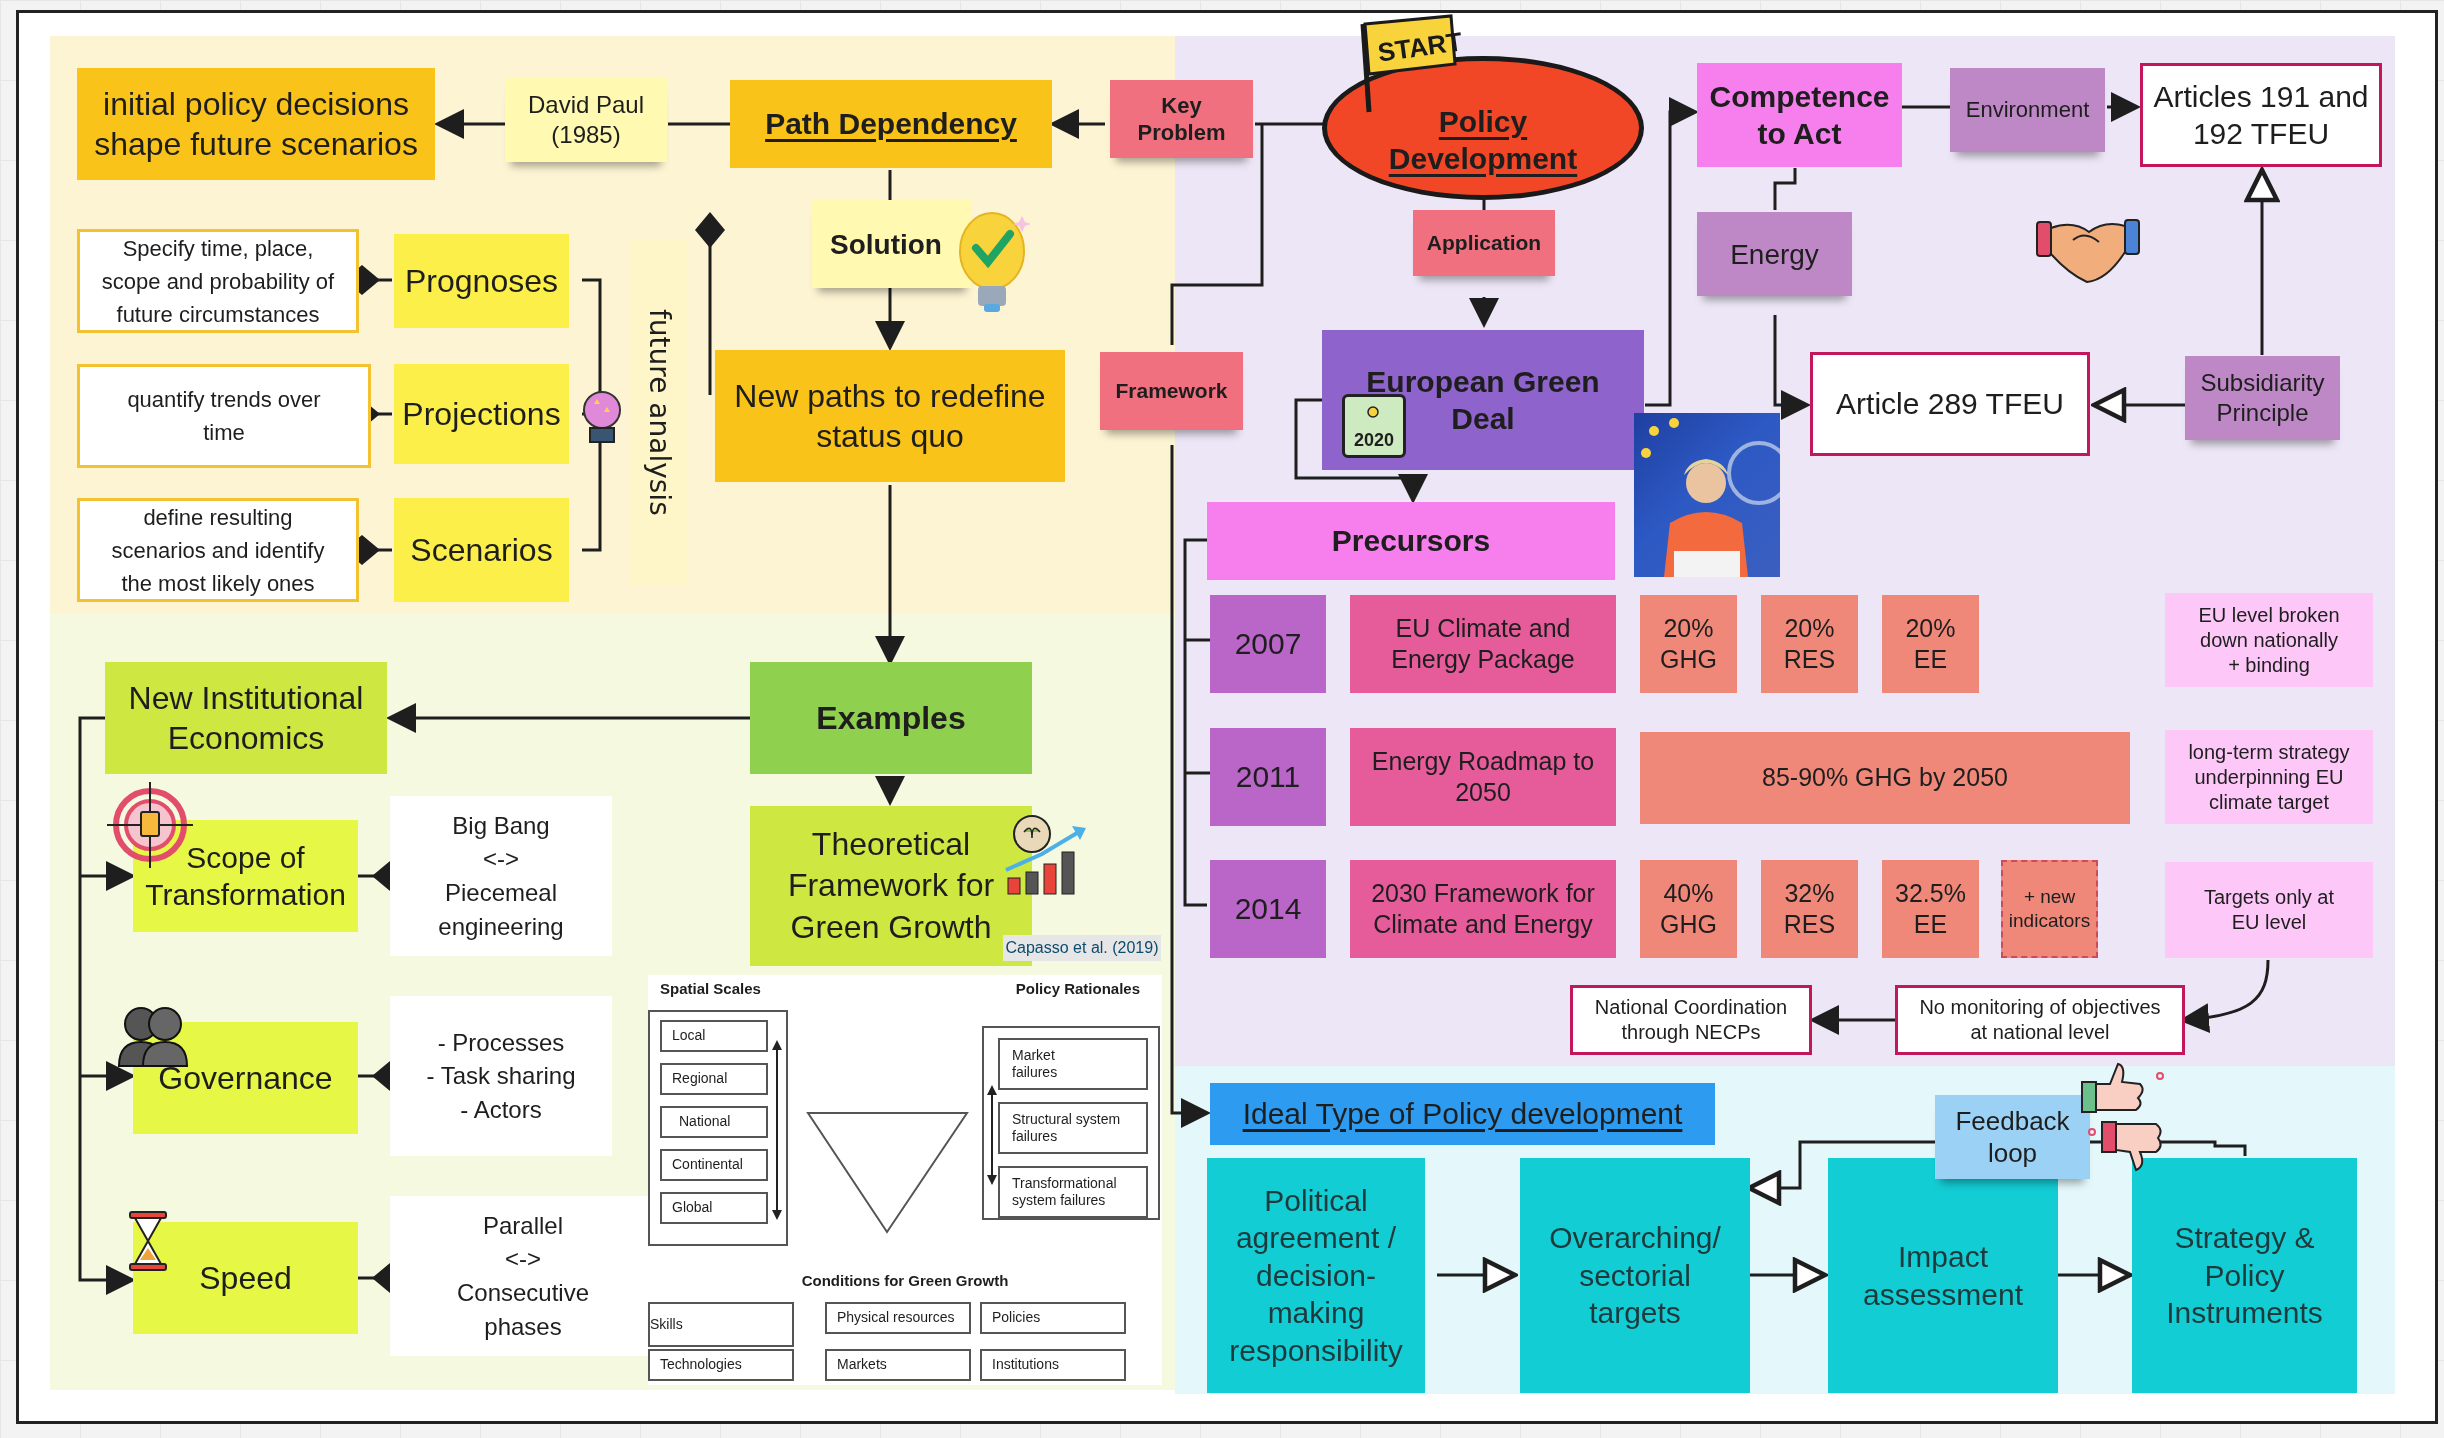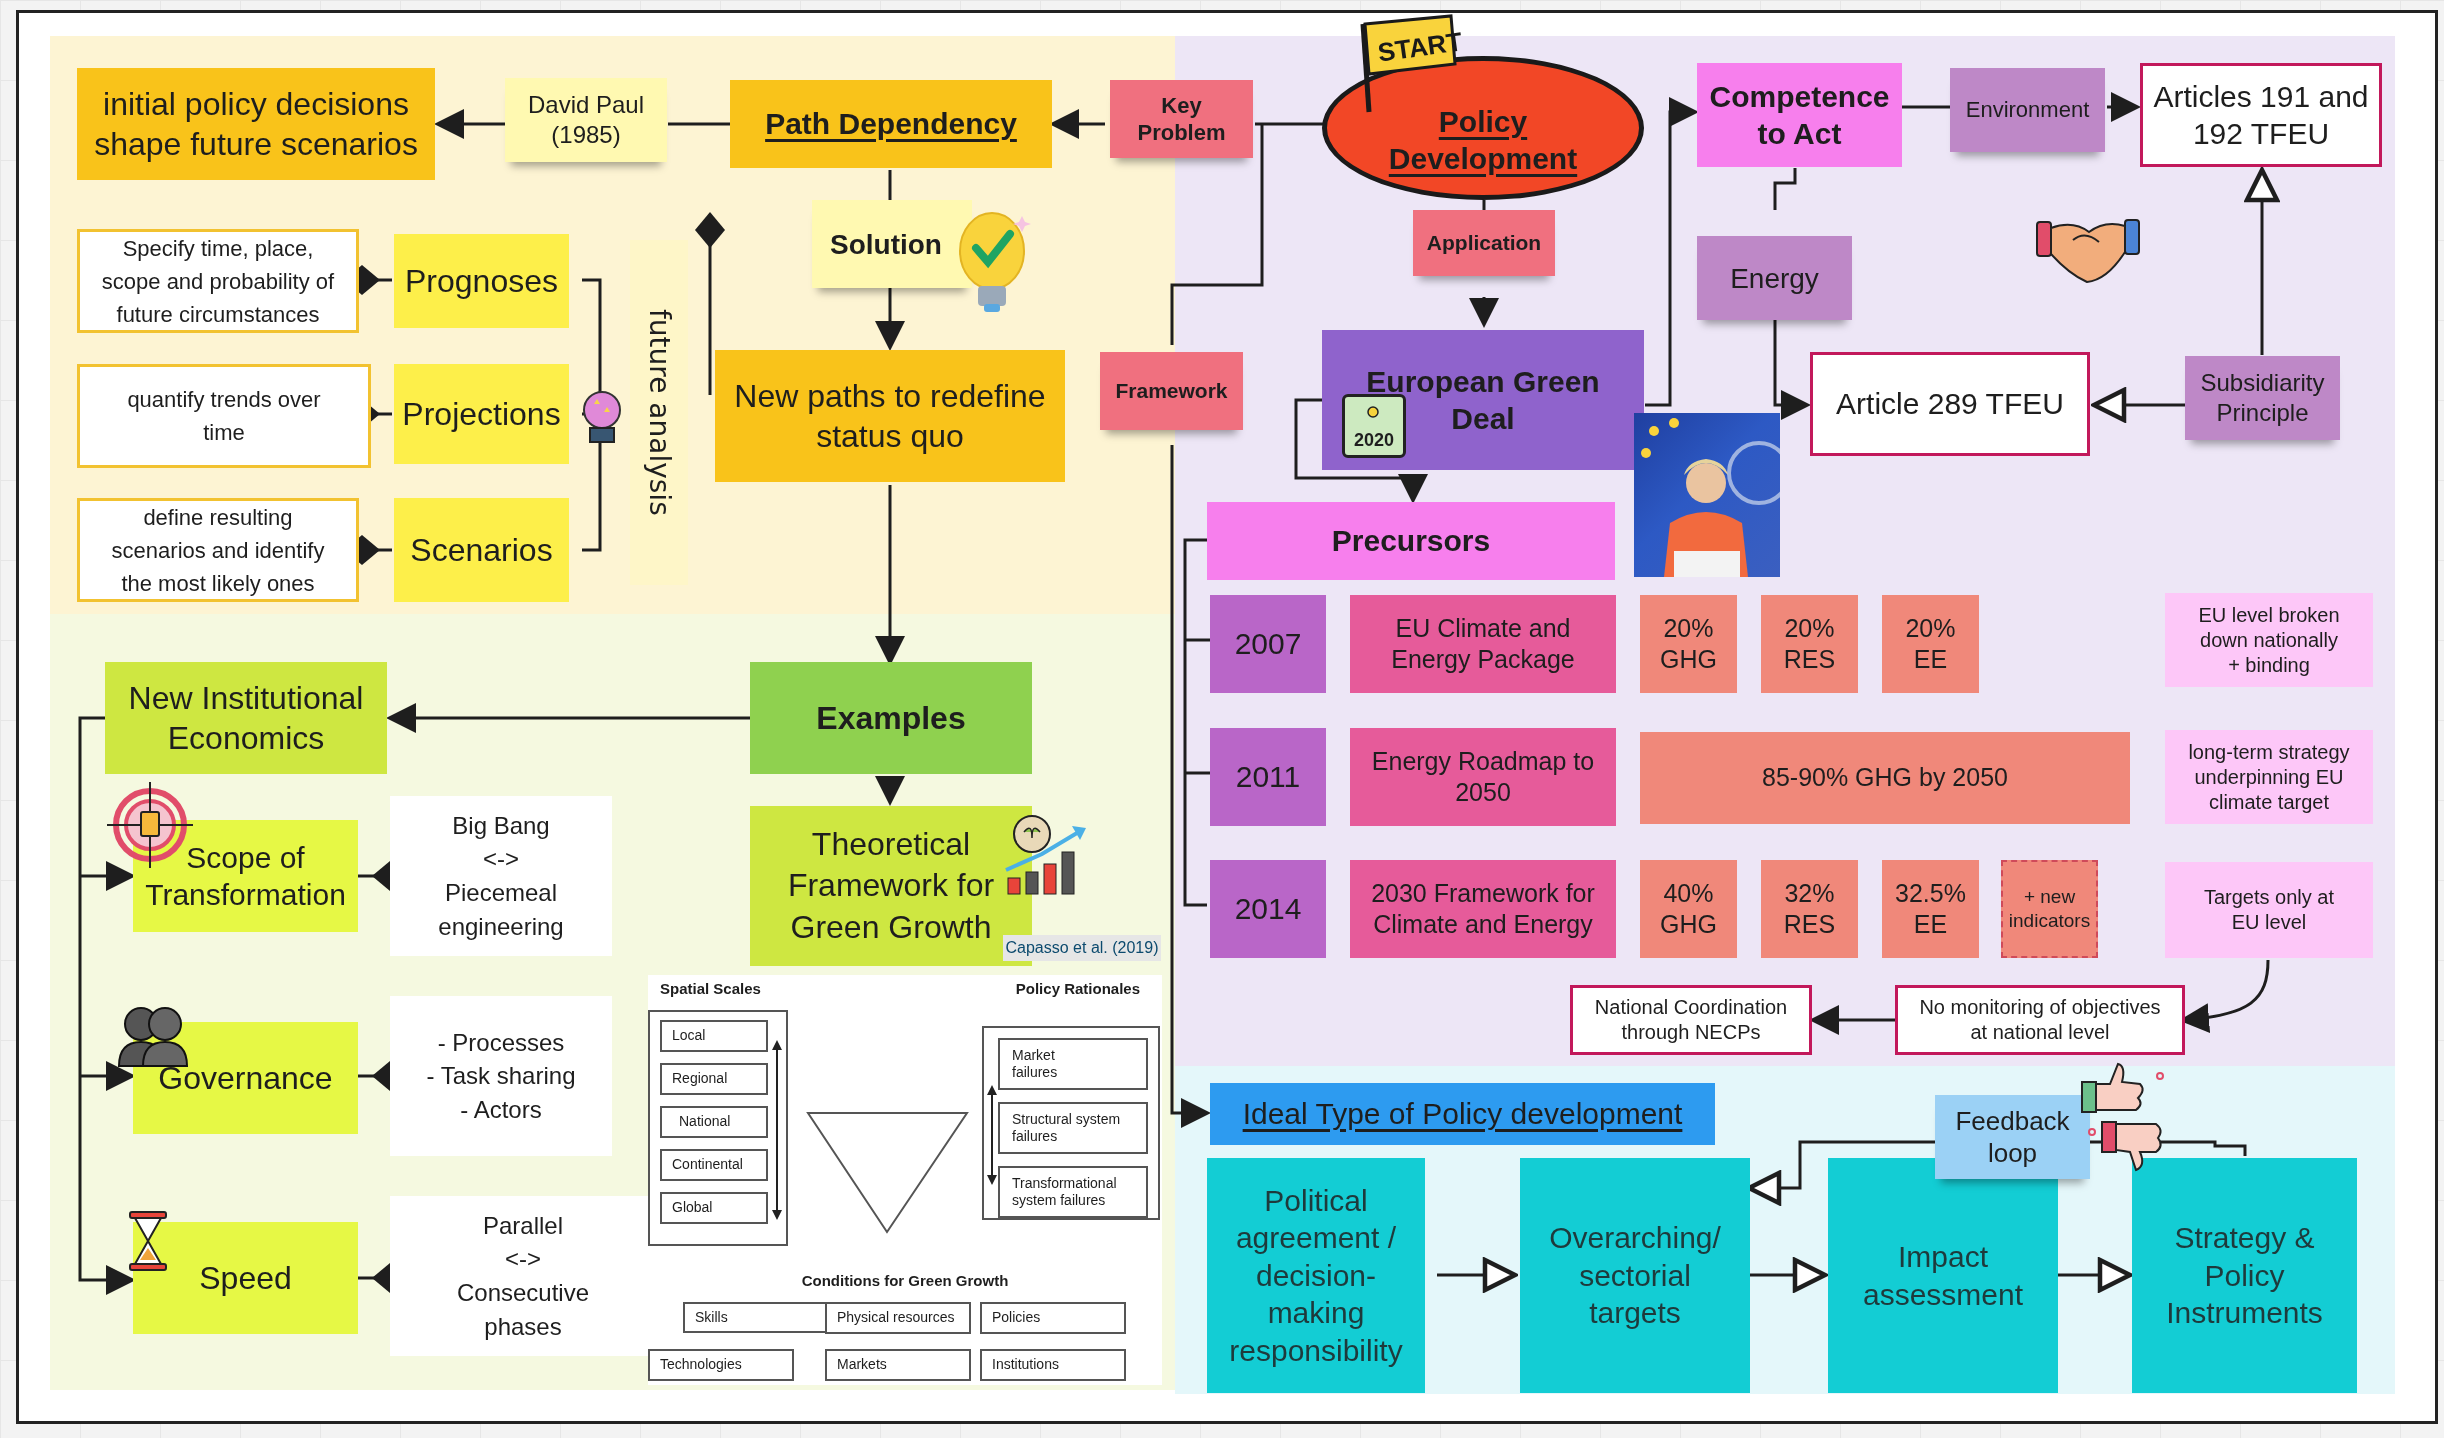--- a/index.html
+++ b/index.html
@@ -210,21 +210,21 @@
 <svg class="icon" style="left:770px;top:1040px;" width="14" height="180" viewBox="0 0 14 180">
     <line x1="7" y1="8" x2="7" y2="172" stroke="#222" stroke-width="2"></line>
     <path d="M2,10 L7,0 L12,10 Z M2,170 L7,180 L12,170 Z" fill="#222"></path>
   </svg>
 <svg class="icon" style="left:985px;top:1085px;" width="14" height="100" viewBox="0 0 14 100">
     <line x1="7" y1="8" x2="7" y2="92" stroke="#222" stroke-width="2"></line>
     <path d="M2,10 L7,0 L12,10 Z M2,90 L7,100 L12,90 Z" fill="#222"></path>
   </svg>
 <div class="box b" style="left:648px;top:1270px;width:514px;height:22px;font-size:15px;">Conditions for Green Growth</div>
 <div id="conditions-list">
-    <div class="box" style="left:648px;top:1302px;width:146px;height:31px;border:2px solid #555;background:#fff;font-size:14px;justify-content:flex-start;padding-left:10px;margin-left:35px;">Skills</div>
+    <div class="box" style="left:648px;top:1302px;width:146px;height:45px;border:2px solid #555;background:#fff;font-size:14px;justify-content:flex-start;padding-left:0;">Skills</div>
     <div class="box" style="left:825px;top:1302px;width:146px;height:32px;border:2px solid #555;background:#fff;font-size:14px;justify-content:flex-start;padding-left:10px;">Physical resources</div>
     <div class="box" style="left:980px;top:1302px;width:146px;height:32px;border:2px solid #555;background:#fff;font-size:14px;justify-content:flex-start;padding-left:10px;">Policies</div>
     <div class="box" style="left:648px;top:1349px;width:146px;height:32px;border:2px solid #555;background:#fff;font-size:14px;justify-content:flex-start;padding-left:10px;">Technologies</div>
     <div class="box" style="left:825px;top:1349px;width:146px;height:32px;border:2px solid #555;background:#fff;font-size:14px;justify-content:flex-start;padding-left:10px;">Markets</div>
     <div class="box" style="left:980px;top:1349px;width:146px;height:32px;border:2px solid #555;background:#fff;font-size:14px;justify-content:flex-start;padding-left:10px;">Institutions</div>
   </div>
 
 <div class="box b" style="left:1322px;top:56px;width:322px;height:144px;background:#f24726;border:5px solid #1a1a1a;border-radius:50%;font-size:30px;"><span class="u" style="margin-top:24px;">Policy
 Development</span></div>
 <svg class="icon" style="left:1355px;top:14px;" width="110" height="100" viewBox="0 0 110 100">
@@ -250,21 +250,21 @@
     <path d="M50,62 Q72,38 94,62 Q90,48 72,46 Q54,48 50,62 Z" fill="#e6d39b"></path>
     <path d="M30,164 L36,110 Q72,88 108,110 L114,164 Z" fill="#f26a3e"></path>
     <rect x="40" y="138" width="66" height="26" fill="#f3f3f3"></rect>
   </svg>
 </div>
 <div class="box b" style="left:1697px;top:63px;width:205px;height:104px;background:#f77fed;font-size:30px;">Competence
 to Act</div>
 <div class="box sticky" style="left:1950px;top:68px;width:155px;height:84px;background:#be88c7;font-size:22px;">Environment</div>
 <div class="box" style="left:2140px;top:63px;width:242px;height:104px;background:#fff;border:3px solid #c2185b;font-size:30px;">Articles 191 and
 192 TFEU</div>
-<div class="box sticky" style="left:1697px;top:212px;width:155px;height:84px;background:#be88c7;font-size:28px;margin-top:24px;">Energy</div>
+<div class="box sticky" style="left:1697px;top:212px;width:155px;height:84px;background:#be88c7;font-size:28px;">Energy</div>
 <svg class="icon" style="left:2033px;top:212px;" width="110" height="75" viewBox="0 0 110 75">
   <rect x="4" y="10" width="14" height="34" rx="3" fill="#e14d6a" stroke="#222" stroke-width="2"></rect>
   <rect x="92" y="8" width="14" height="34" rx="3" fill="#4b84d6" stroke="#222" stroke-width="2"></rect>
   <path d="M18,16 Q40,8 56,20 Q72,8 92,14 L92,40 Q74,68 54,70 Q36,62 18,42 Z" fill="#f2ad7c" stroke="#222" stroke-width="2"></path>
   <path d="M40,28 Q52,18 66,30" fill="none" stroke="#222" stroke-width="2"></path>
 </svg>
 <div class="box" style="left:1810px;top:352px;width:280px;height:104px;background:#fff;border:3px solid #c2185b;font-size:30px;">Article 289 TFEU</div>
 <div class="box sticky" style="left:2185px;top:356px;width:155px;height:84px;background:#be88c7;font-size:24px;">Subsidiarity
 Principle</div>
 <div class="box b" style="left:1207px;top:502px;width:408px;height:78px;background:#f77fed;font-size:30px;">Precursors</div>

